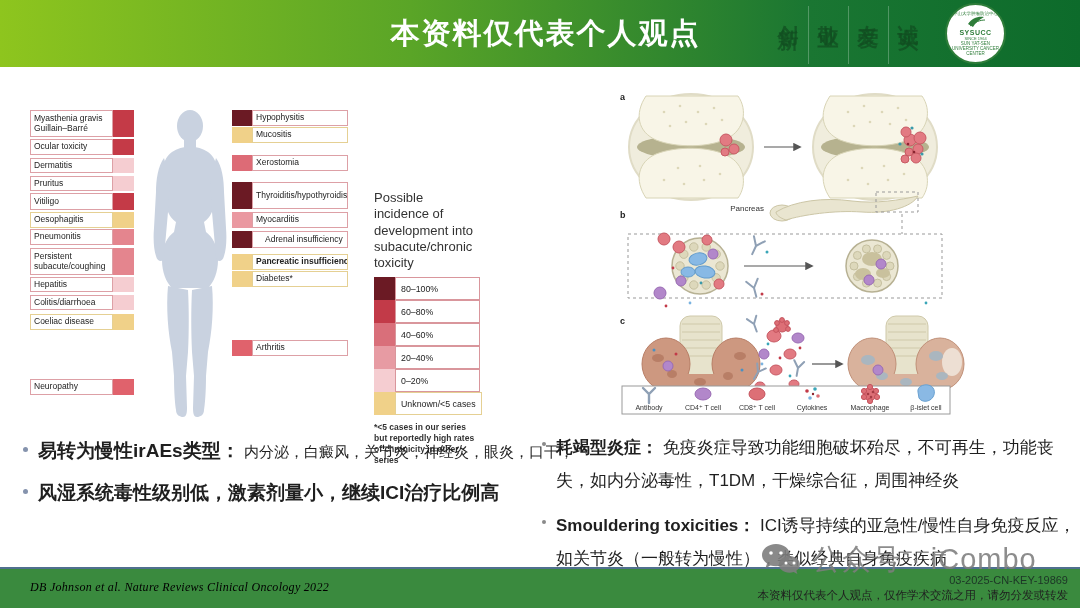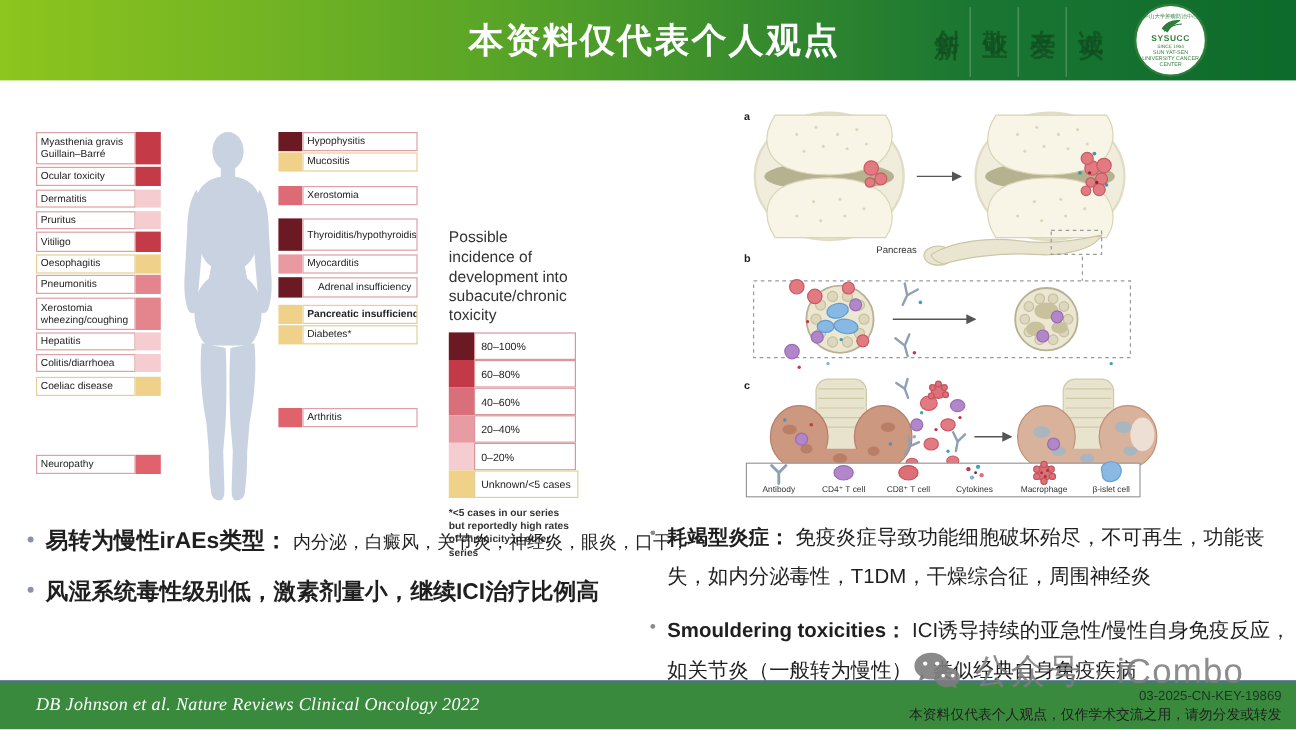--- a/index.html
+++ b/index.html
@@ -62,21 +62,21 @@
   .bl .b{font-size:19px;font-weight:bold;color:#1f1f1f}
   .bl .t{font-size:15px;color:#1f1f1f}
   .bullets-right{position:absolute;left:540px;top:431px;width:536px;list-style:none}
   .br{position:relative;padding-left:16px;margin-bottom:12px;font-size:17px;line-height:1.95;color:#1f1f1f}
   .br .dot{position:absolute;left:2px;top:11px;width:4px;height:4px;border-radius:50%;background:#8a8a8a}
   .br .b{font-weight:bold}
 
   
   .ftr{position:absolute;left:0;right:0;top:567px;height:41px;background:#3a8a3e;border-top:2px solid #50708f}
   .cite{position:absolute;left:30px;top:11px;font-family:"Liberation Serif","DejaVu Serif",serif;
-        font-style:italic;font-size:15px;color:#ffffff;letter-spacing:.3px}
+        font-style:italic;font-size:12px;color:#000000;letter-spacing:.3px}
   .code{position:absolute;right:12px;top:5px;font-size:11px;color:#1c3526}
   .disc{position:absolute;right:12px;top:19px;font-size:11.5px;color:#1f1f1f}
 </style>
 </head>
 <body>
 
 <div class="slide">
 
   <div class="hd">
     <div class="title">本资料仅代表个人观点</div>
@@ -122,21 +122,21 @@
     </div>
     <div class="lrow" style="top:212px;height:16px">
       <span class="lbox" style="border-color: rgb(229, 208, 147);">Oesophagitis</span>
       <span class="lswatch" style="background-color: rgb(240, 209, 137);"></span>
     </div>
     <div class="lrow" style="top:229px;height:16px">
       <span class="lbox" style="border-color: rgb(221, 160, 166);">Pneumonitis</span>
       <span class="lswatch" style="background-color: rgb(228, 133, 142);"></span>
     </div>
     <div class="lrow wrap" style="top:248px;height:27px">
-      <span class="lbox" style="border-color: rgb(221, 160, 166);">Xerostomia wheezing/coughing</span>
+      <span class="lbox" style="border-color: rgb(221, 160, 166);">Persistent subacute/coughing</span>
       <span class="lswatch" style="background-color: rgb(228, 133, 142);"></span>
     </div>
     <div class="lrow" style="top:277px;height:15px">
       <span class="lbox" style="border-color: rgb(221, 160, 166);">Hepatitis</span>
       <span class="lswatch" style="background-color: rgb(245, 205, 209);"></span>
     </div>
     <div class="lrow" style="top:295px;height:15px">
       <span class="lbox" style="border-color: rgb(221, 160, 166);">Colitis/diarrhoea</span>
       <span class="lswatch" style="background-color: rgb(245, 205, 209);"></span>
     </div>

